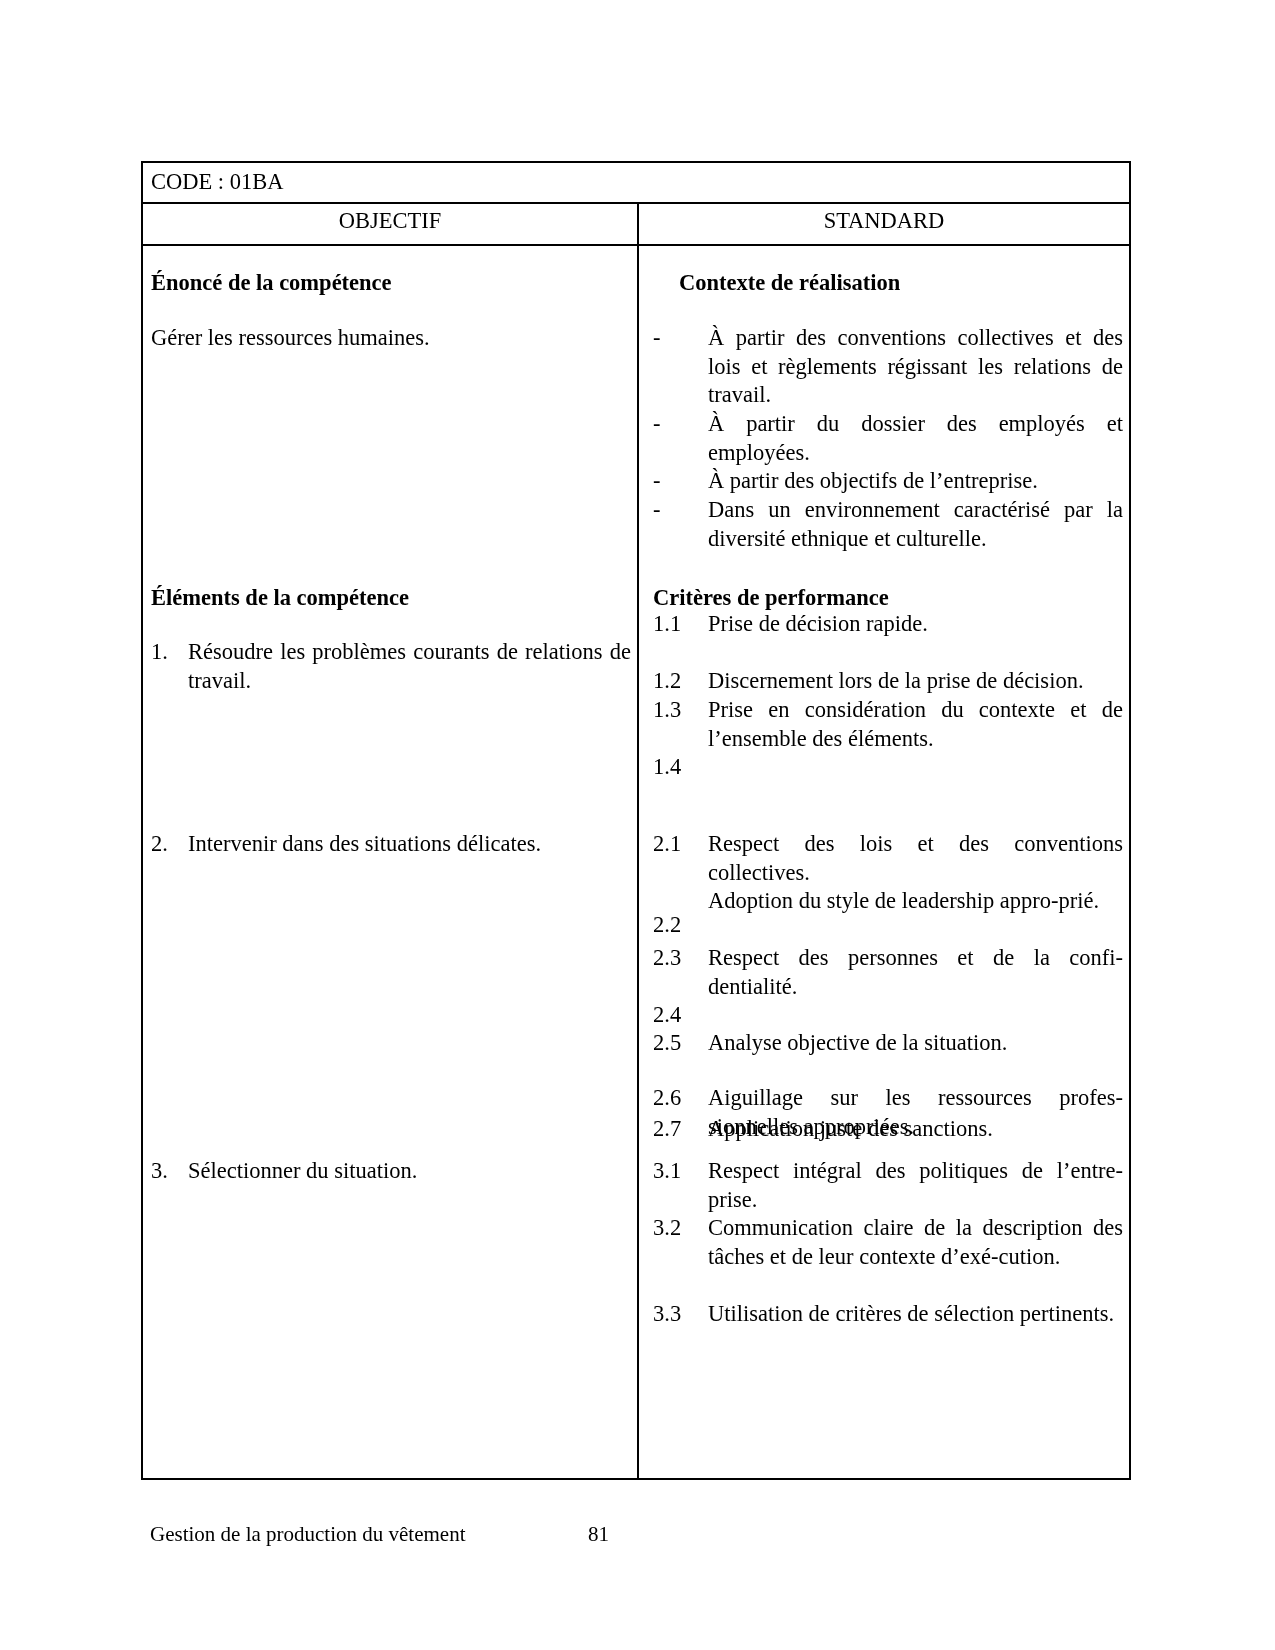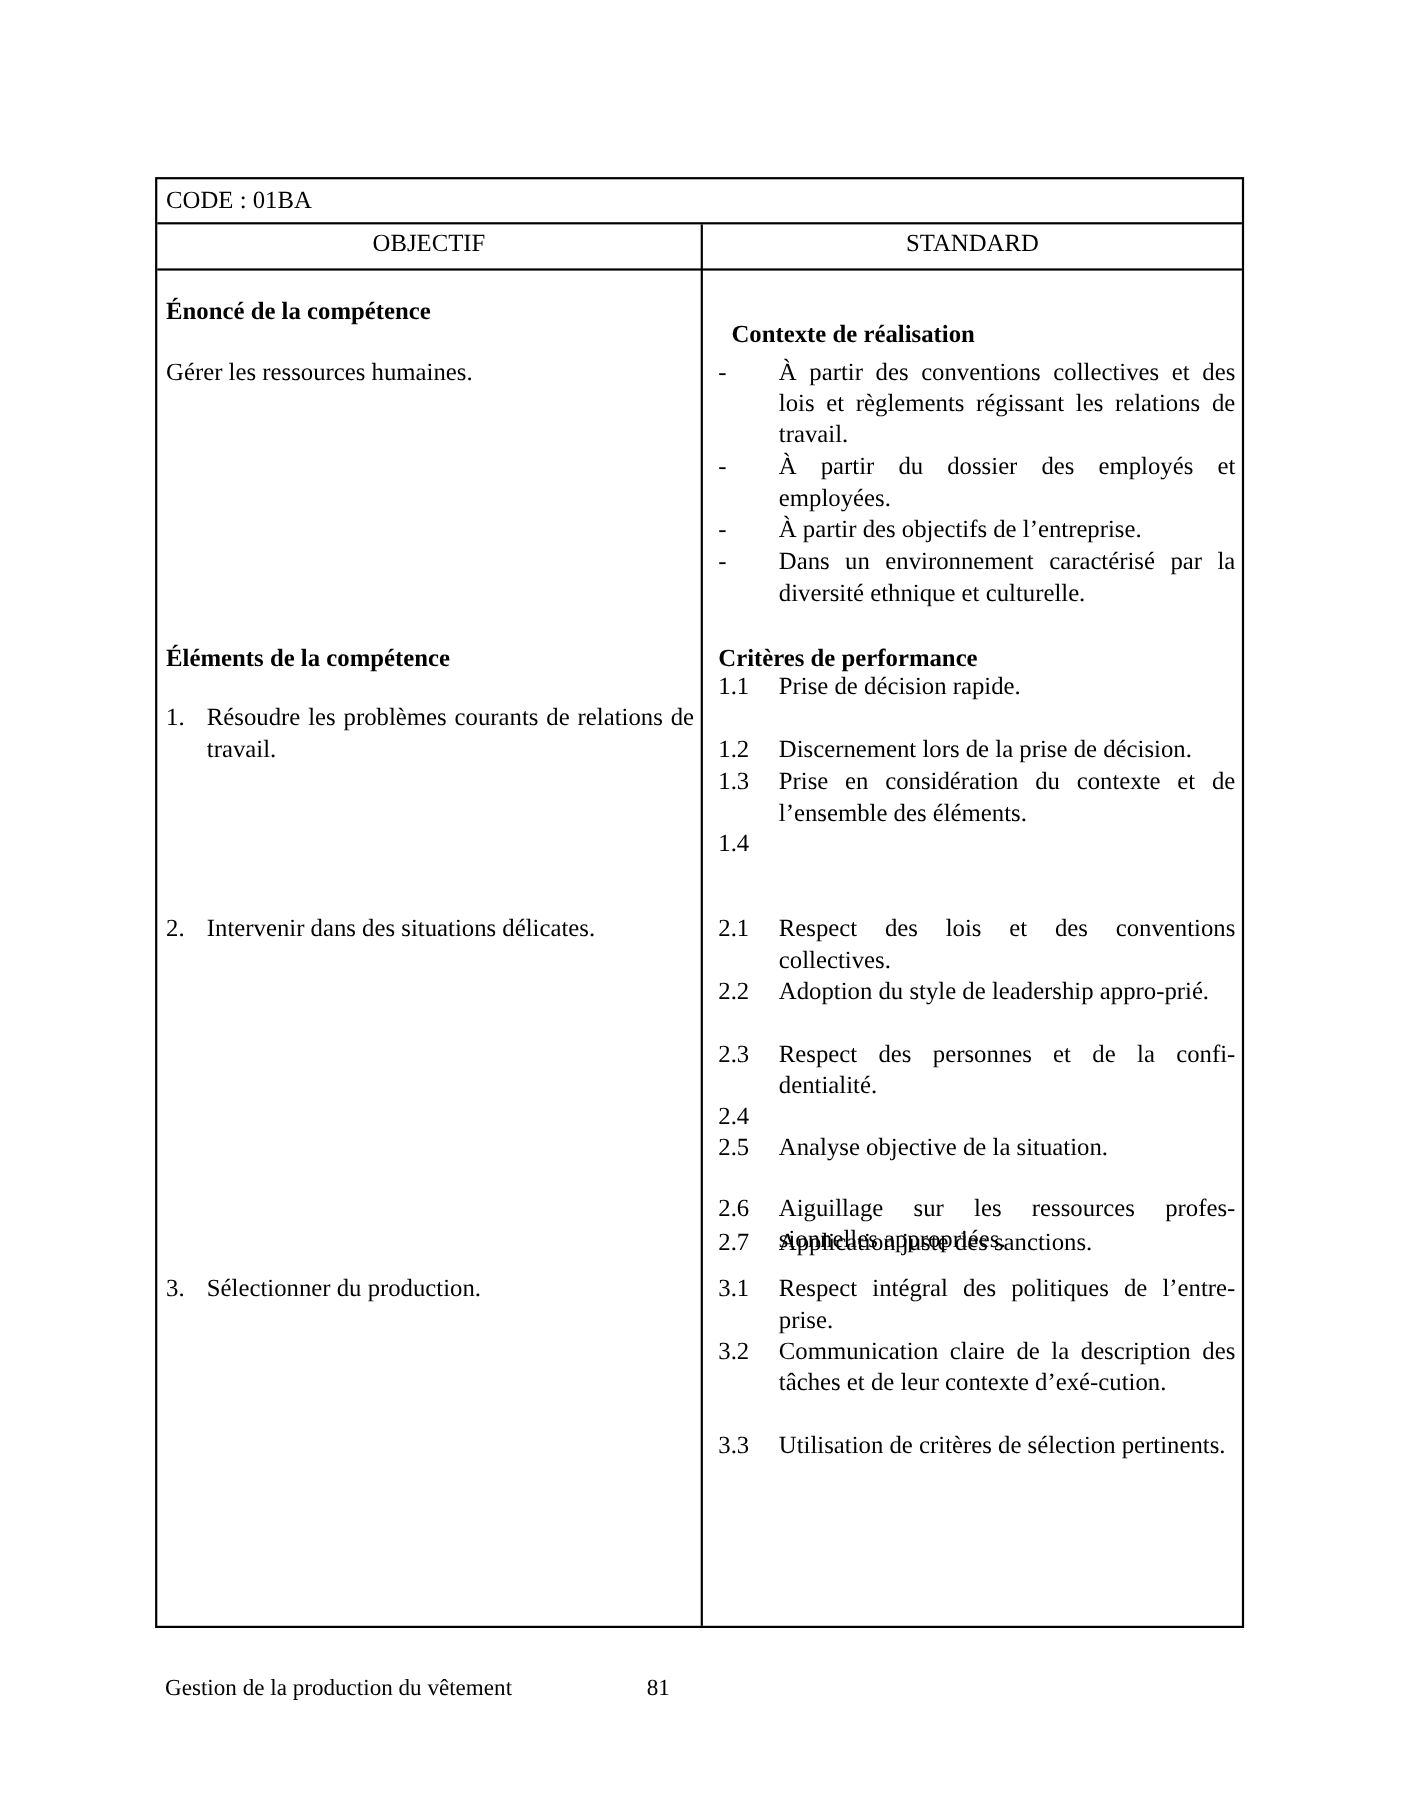--- a/index.html
+++ b/index.html
@@ -42,24 +42,24 @@
   <div class="item" style="left:8px; top:475px; width:480px; height:60px;">
     <span class="num" style="line-height:28.5px;">1.</span>
     <span class="txt just" style="left:37px; width:443px;">Résoudre les problèmes courants de relations de travail.</span>
   </div>
   <div class="item" style="left:8px; top:667px; width:480px; height:30px;">
     <span class="num" style="line-height:28.5px;">2.</span>
     <span class="txt" style="left:37px; width:443px;">Intervenir dans des situations délicates.</span>
   </div>
   <div class="item" style="left:8px; top:994px; width:480px; height:30px;">
     <span class="num" style="line-height:28.5px;">3.</span>
-    <span class="txt" style="left:37px; width:443px;">Sélectionner du production.</span>
+    <span class="txt" style="left:37px; width:443px;">Sélectionner du situation.</span>
   </div>
 
-  <div class="abs bold" style="left:522px; top:106px;margin-top:21px;">Contexte de réalisation</div>
+  <div class="abs bold" style="left:536px; top:106px;">Contexte de réalisation</div>
 
   <div class="item" style="left:510px; top:161px; width:470px; height:86px;">
     <span class="num" style="line-height:28.5px;">-</span>
     <span class="txt just" style="left:55px; width:415px;">À partir des conventions collectives et des lois et règlements régissant les relations de travail.</span>
   </div>
   <div class="item" style="left:510px; top:247px; width:470px; height:57px;">
     <span class="num" style="line-height:28.5px;">-</span>
     <span class="txt just" style="left:55px; width:415px;">À partir du dossier des employés et employées.</span>
   </div>
   <div class="item" style="left:510px; top:304px; width:470px; height:29px;">
@@ -87,21 +87,21 @@
   </div>
   <div class="item" style="left:510px; top:590px; width:470px; height:57px;">
     <span class="num" style="line-height:28.5px;">1.4</span>
   </div>
 
   <div class="item" style="left:510px; top:667px; width:470px; height:57px;">
     <span class="num" style="line-height:28.5px;">2.1</span>
     <span class="txt just" style="left:55px; width:415px;">Respect des lois et des conventions collectives.</span>
   </div>
   <div class="item" style="left:510px; top:724px; width:470px; height:57px;">
-    <span class="num" style="line-height:28.5px;">2.2</span>
+    <span class="num" style="line-height:28.5px;margin-top:24px;">2.2</span>
     <span class="txt just" style="left:55px; width:415px;">Adoption du style de leadership appro-prié.</span>
   </div>
   <div class="item" style="left:510px; top:781px; width:470px; height:57px;">
     <span class="num" style="line-height:28.5px;">2.3</span>
     <span class="txt just" style="left:55px; width:415px;">Respect des personnes et de la confi-dentialité.</span>
   </div>
   <div class="item" style="left:510px; top:838px; width:470px; height:29px;">
     <span class="num" style="line-height:28.5px;">2.4</span>
   </div>
   <div class="item" style="left:510px; top:866px; width:470px; height:29px;">

